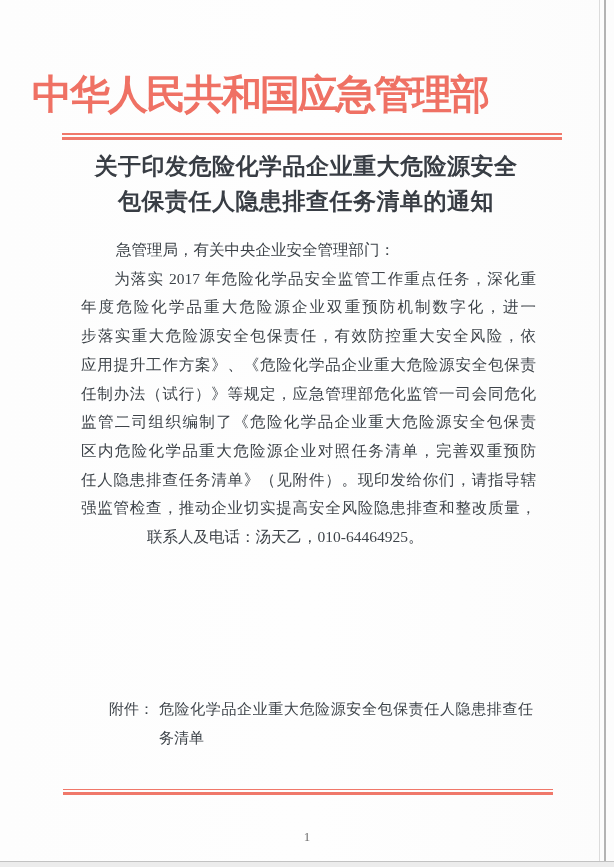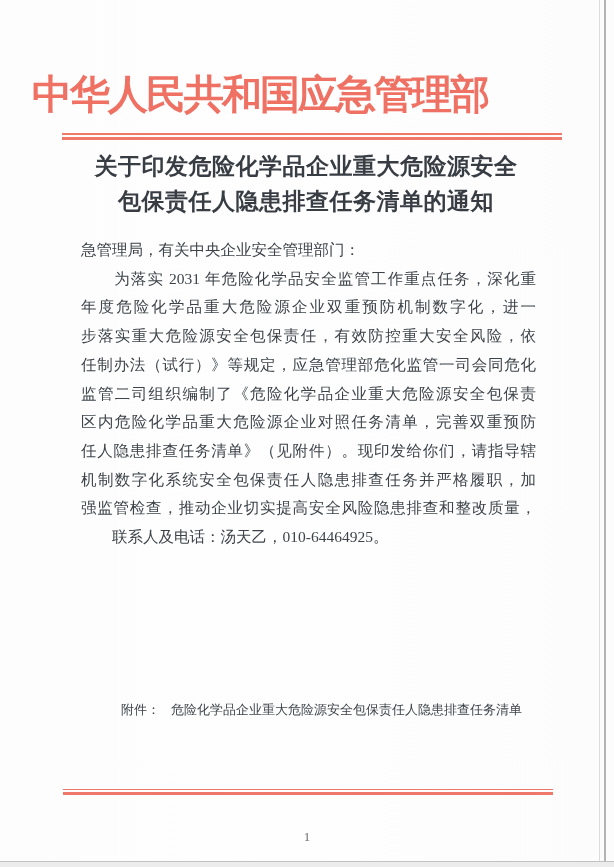--- a/index.html
+++ b/index.html
@@ -70,27 +70,27 @@
   }
   .bline{
     text-align:justify;
     text-align-last:justify;
     white-space:nowrap;
   }
   .bline.nj{
     text-align:left;
     text-align-last:left;
     white-space:normal;
+    margin-left:35px;
   }
   .attachment{
     position:absolute;top:695px;left:109px;width:430px;
     display:flex;
-    font-size:13px;line-height:29px;
+    font-size:15px;line-height:29px;
     color:var(--body-ink);
-    margin-left:12px;
   }
   .att-label{flex:0 0 50px;}
   .att-text{
     width:374px;
     text-align:justify;
     text-align-last:left;
   }
   .page-number{
     position:absolute;top:829px;left:0;width:614px;
     text-align:center;
@@ -107,28 +107,28 @@
 
   <div class="rule rule-top"></div>
 
   <div class="doc-title">
     <div>关于印发危险化学品企业重大危险源安全</div>
     <div>包保责任人隐患排查任务清单的通知</div>
   </div>
 
   <div class="body-lines">
       <div class="bline nj">急管理局，有关中央企业安全管理部门：</div>
-      <div class="bline">　　为落实 2031 年危险化学品安全监管工作重点任务，深化重</div>
+      <div class="bline">　　为落实 2017 年危险化学品安全监管工作重点任务，深化重</div>
       <div class="bline">年度危险化学品重大危险源企业双重预防机制数字化，进一</div>
       <div class="bline">步落实重大危险源安全包保责任，有效防控重大安全风险，依</div>
+      <div class="bline">应用提升工作方案》、《危险化学品企业重大危险源安全包保责</div>
       <div class="bline">任制办法（试行）》等规定，应急管理部危化监管一司会同危化</div>
       <div class="bline">监管二司组织编制了《危险化学品企业重大危险源安全包保责</div>
       <div class="bline">区内危险化学品重大危险源企业对照任务清单，完善双重预防</div>
       <div class="bline">任人隐患排查任务清单》（见附件）。现印发给你们，请指导辖</div>
-      <div class="bline">机制数字化系统安全包保责任人隐患排查任务并严格履职，加</div>
       <div class="bline">强监管检查，推动企业切实提高安全风险隐患排查和整改质量，</div>
       <div class="bline nj">　　联系人及电话：汤天乙，010-64464925。</div>
     </div>
 
   <div class="attachment">
     <div class="att-label">附件：</div>
     <div class="att-text">危险化学品企业重大危险源安全包保责任人隐患排查任务清单</div>
   </div>
 
   <div class="rule rule-bottom"></div>

